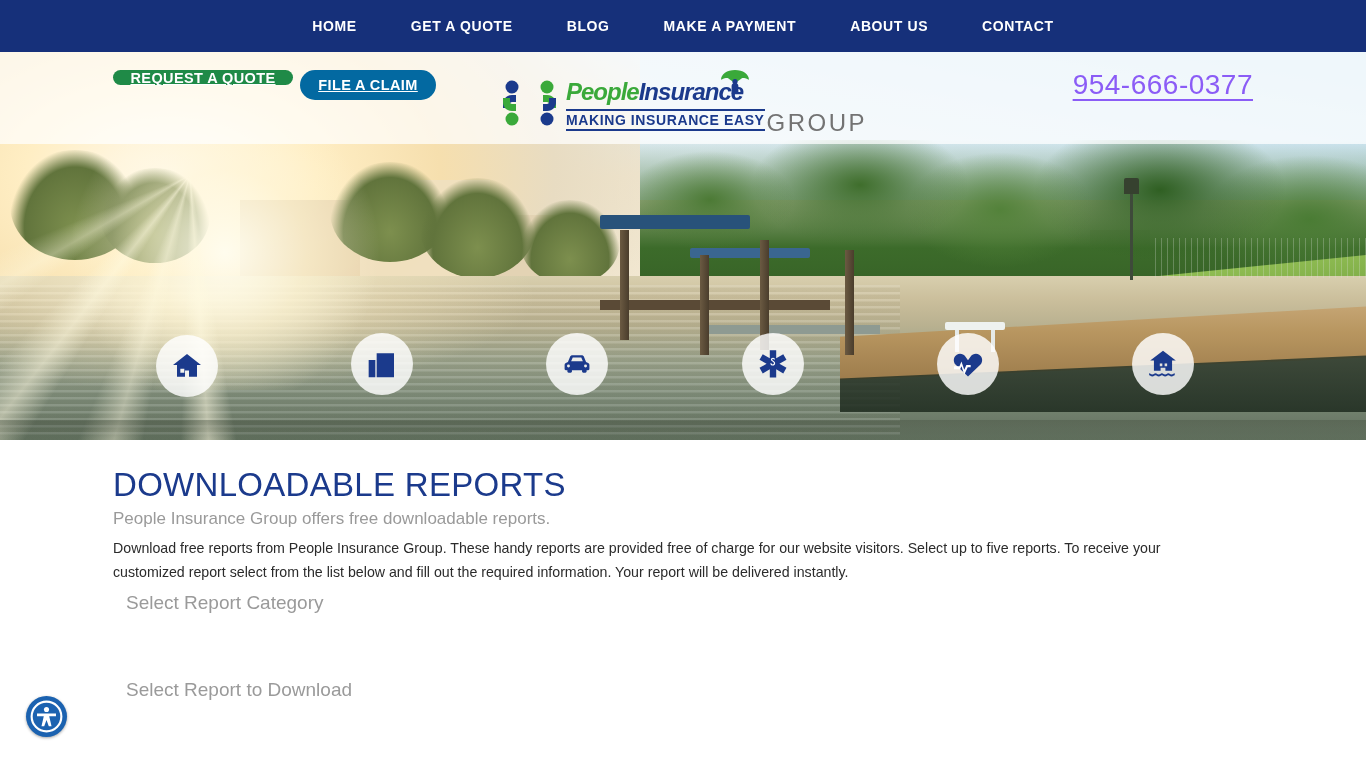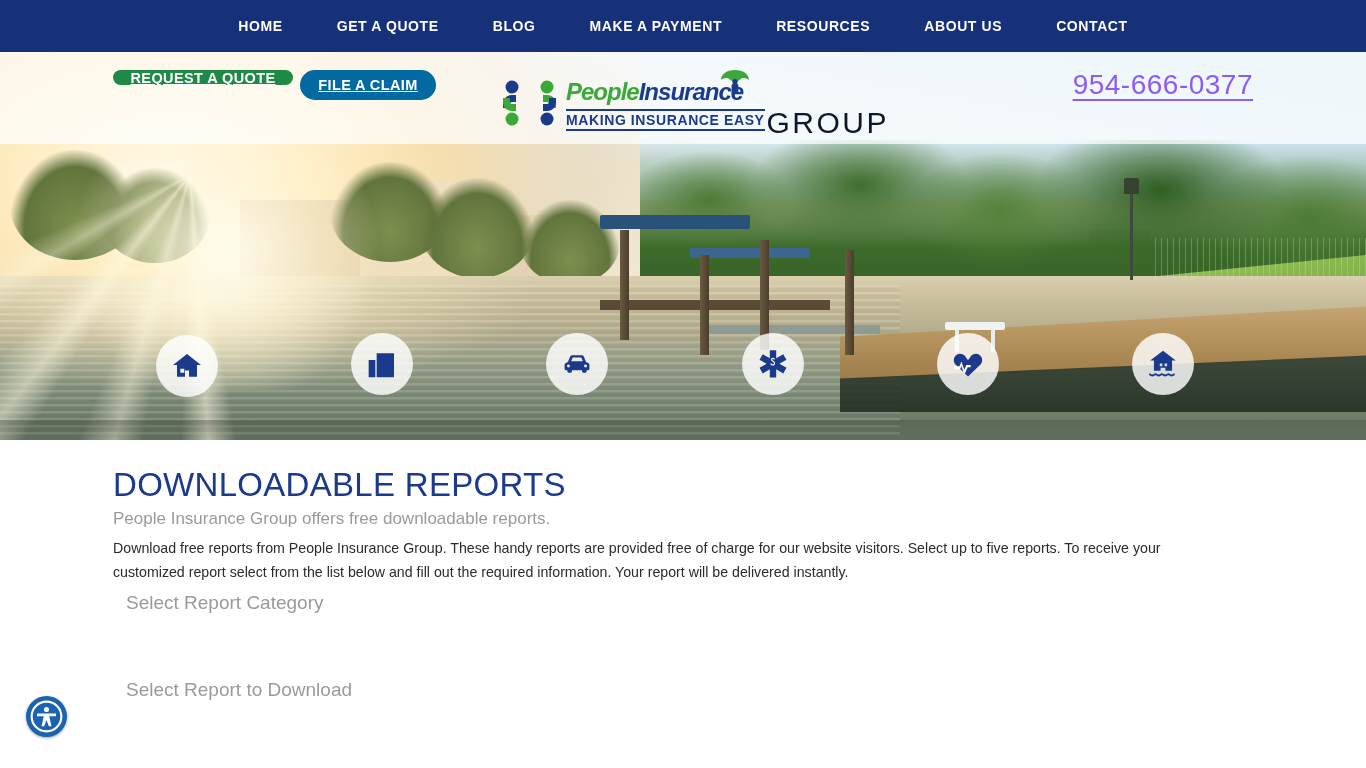--- a/index.html
+++ b/index.html
@@ -205,21 +205,21 @@
   .logo-text { position: absolute; left: 68px; top: 10px; }
   .logo-line1 { font-size: 24px; font-weight: 700; line-height: 44px; letter-spacing: -1px; white-space: nowrap; font-style: italic; }
   .logo-people { color: #3aa93a; }
   .logo-insurance { color: #1b3a8c; }
   .logo-line2 { display: flex; align-items: flex-start; margin-top: -5px; }
   .logo-tag {
     color: #1b3a8c; font-size: 14px; font-weight: 600; letter-spacing: .6px;
     border-top: 2px solid #1b3a8c; border-bottom: 2px solid #1b3a8c;
     padding: 1px 0 0 0; line-height: 17px; white-space: nowrap;
   }
-  .logo-group { color: #0f172a; font-size: 30px; font-weight: 500; letter-spacing: 2.5px; margin-left: 2px; line-height: 28px; }
+  .logo-group { color: #737373; font-size: 24px; font-weight: 500; letter-spacing: 2.5px; margin-left: 2px; line-height: 28px; }
   .umbrella { position: absolute; left: 152px; top: -2px; width: 34px; height: 34px; }
 
   .phone {
     position: absolute; right: 113px; top: 17px;
     color: #8b5cf6;
     font-size: 28px;
     font-weight: 400;
     letter-spacing: .5px;
     text-decoration: underline;
     text-underline-offset: 5px;
@@ -451,21 +451,20 @@
 
   <div class="phone">954-666-0377</div>
 </div>
 
 <div class="topnav">
   <div class="topnav-inner">
     <a class="nav-item">HOME</a>
     <a class="nav-item">GET A QUOTE</a>
     <a class="nav-item">BLOG</a>
     <a class="nav-item">MAKE A PAYMENT</a>
-    <a class="nav-item">RESOURCES</a>
     <a class="nav-item">ABOUT US</a>
     <a class="nav-item">CONTACT</a>
   </div>
 </div>
 
 <div class="main">
   <h1 class="page-title">DOWNLOADABLE REPORTS</h1>
   <div class="subtitle">People Insurance Group offers free downloadable reports.</div>
   <p class="body-copy">Download free reports from People Insurance Group. These handy reports are provided free of charge for our website visitors. Select up to five reports. To receive your customized report select from the list below and fill out the required information. Your report will be delivered instantly.</p>
 

